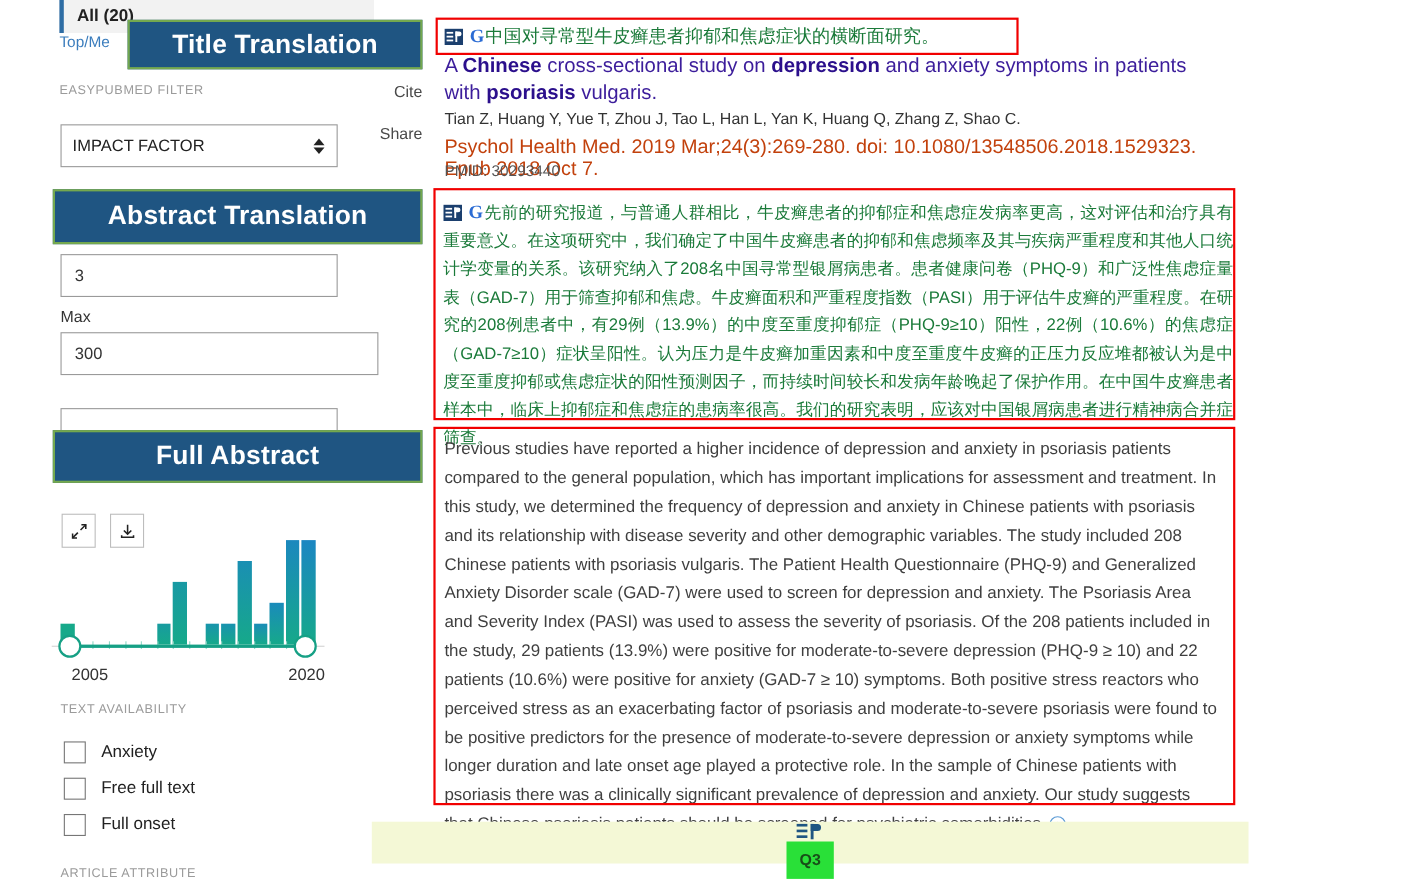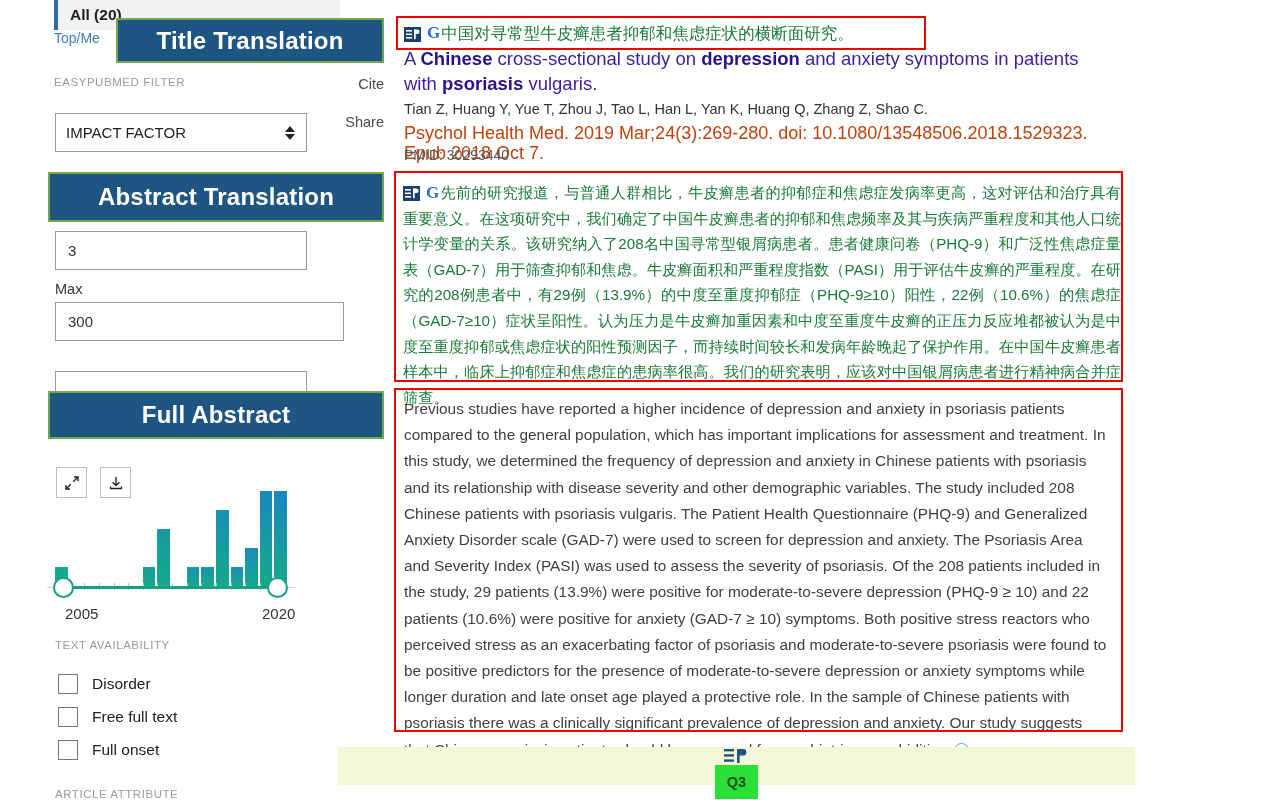--- a/index.html
+++ b/index.html
@@ -253,21 +253,21 @@
       <div class="handle" style="left:-2px;"></div>
       <div class="handle" style="left:212px;"></div>
       <div class="yr" style="left:-2px;margin-left:12px;">2005</div>
       <div class="yr" style="left:207px;">2020</div>
     </div>
 
     <div class="filter-label" style="left:55px; top:639px;">TEXT AVAILABILITY</div>
 
     <div class="chk-row" style="left:58px; top:674px;">
       <span class="chk"></span>
-      <span class="chk-label">Disorder</span>
+      <span class="chk-label">Anxiety</span>
     </div>
     <div class="chk-row" style="left:58px; top:707px;">
       <span class="chk"></span>
       <span class="chk-label">Free full text</span>
     </div>
     <div class="chk-row" style="left:58px; top:740px;">
       <span class="chk"></span>
       <span class="chk-label">Full onset</span>
     </div>
 

